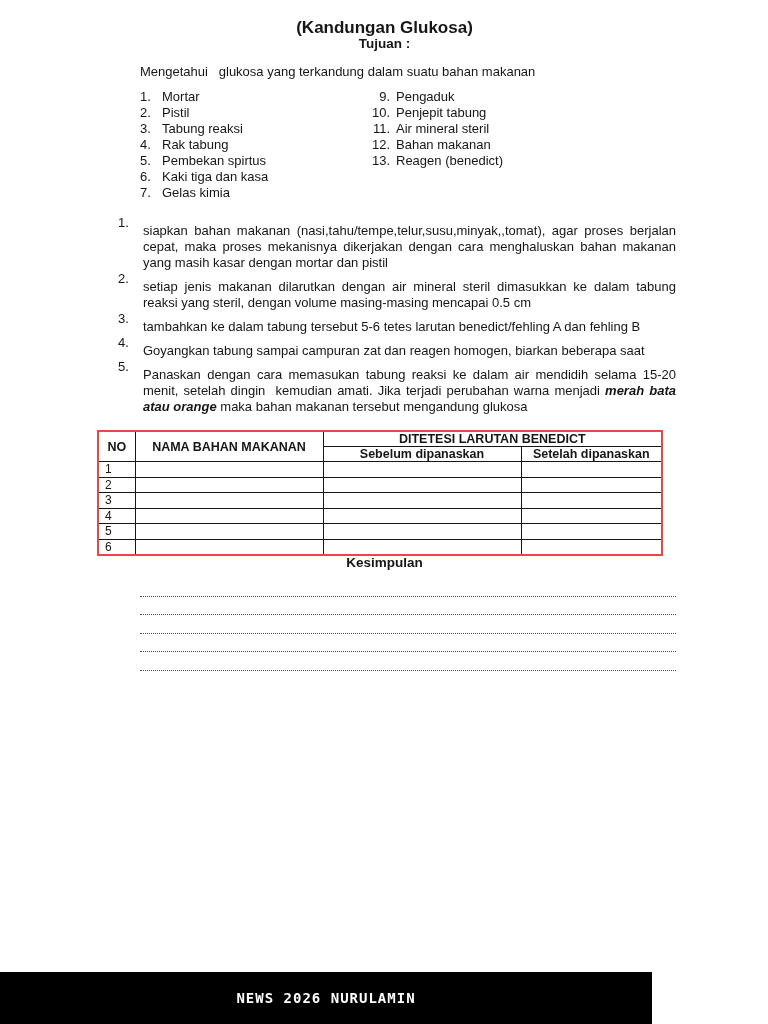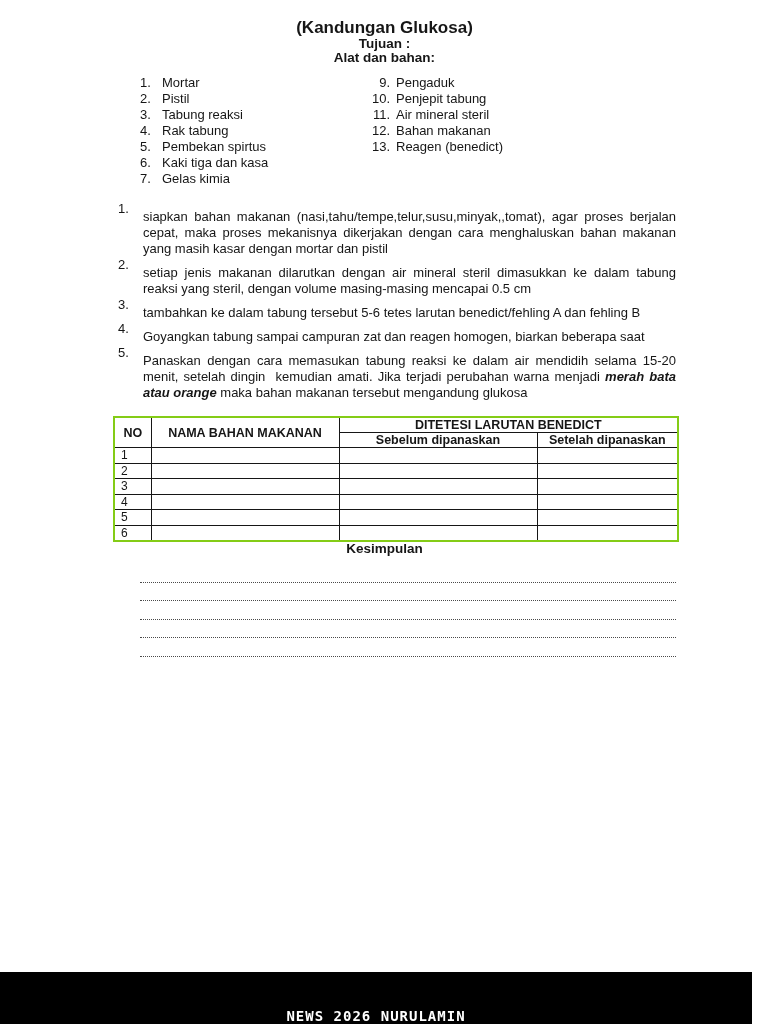--- a/index.html
+++ b/index.html
@@ -52,57 +52,57 @@
   ol.steps { margin: 14px 0 0 0; padding: 0; list-style: none; }
   .step { display: flex; font-size: 13px; line-height: 16px; }
   .step .num { flex: 0 0 25px; margin-left: 25px; }
   .step .txt { flex: 1; text-align: justify; white-space: pre-wrap; margin-top: 8px; }
   .step .txt .bi { font-weight: bold; font-style: italic; }
 
   table.hasil {
     border-collapse: collapse;
     table-layout: fixed;
     width: 564px;
-    margin: 15px 0 0 20px;
-    border: 2px solid #84cc16;
+    margin: 15px 0 0 4px;
+    border: 2px solid #ef4444;
   }
   table.hasil th, table.hasil td { border: 1.5px solid #161616; padding: 0; }
   table.hasil thead th {
     font-size: 12.5px; font-weight: bold; text-align: center;
     height: 14px; line-height: 14px;
   }
   table.hasil tbody td { height: 14.5px; font-size: 12px; line-height: 14.5px; }
   table.hasil td.no { padding-left: 6px; }
 
   .dotlines { margin: 8px 0 0 47px; width: 536px; }
   .dotline { height: 17.6px; border-bottom: 1.5px dotted #4a4a4a; }
 
   .footer-bar {
     position: absolute;
     left: 0; top: 972px;
-    width: 752px; height: 52px;
-    display: flex; align-items: flex-end; justify-content: center;
+    width: 652px; height: 52px;
+    display: flex; align-items: center; justify-content: center;
   }
   .footer-text {
     font-family: "DejaVu Sans Mono", monospace;
     font-weight: bold;
     font-size: 14px;
     letter-spacing: 1px;
   }
 </style>
 </head>
 <body>
 
 <div class="content">
 
   <h2 class="subtitle">(Kandungan Glukosa)</h2>
 
   <h3 class="sect h-tujuan">Tujuan :</h3>
-
-  <h3 class="sect h-alat">Alat dan bahan:</h3>
+  <p class="tujuan-text">Mengetahui   glukosa yang terkandung dalam suatu bahan makanan</p>
+
   <div class="alat-cols">
     <div class="alat-col-left">
       <div class="alat-item">
           <span class="n">1.</span>
           <span>Mortar</span>
         </div>
       <div class="alat-item">
           <span class="n">2.</span>
           <span>Pistil</span>
         </div>

